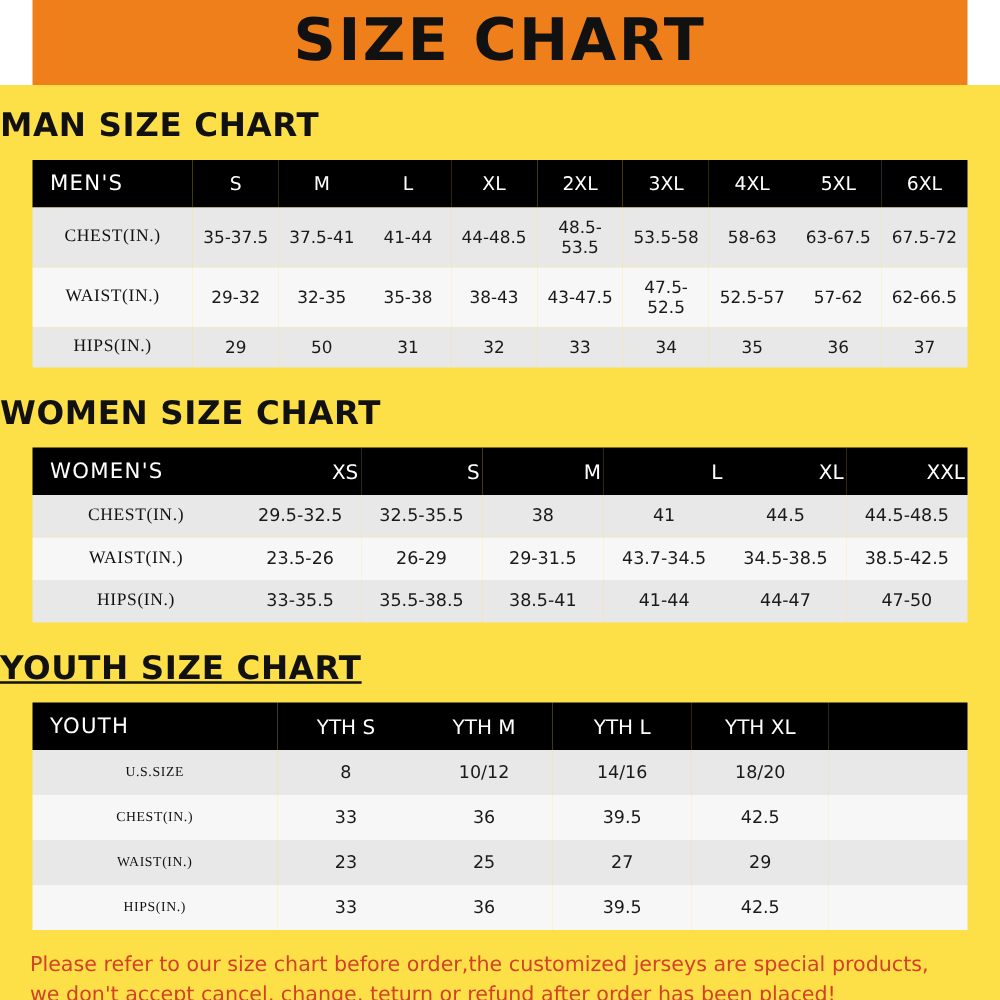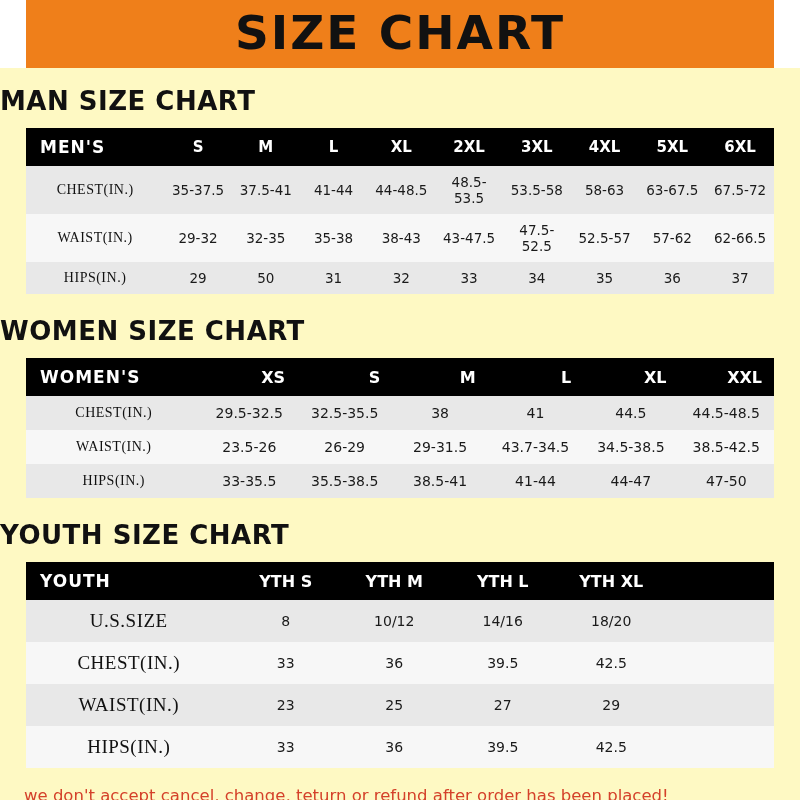--- a/index.html
+++ b/index.html
@@ -10,21 +10,21 @@
     width: 800px;
     height: 800px;
     background: #ffffff;
     font-family: "DejaVu Sans", sans-serif;
     overflow: hidden;
   }
   .page {
     width: 800px;
     height: 800px;
     position: relative;
-    background: #fef9c3;
+    background: #fde047;
     box-sizing: border-box;
   }
   
   .banner {
     height: 68px;
     background: #ef7f1a;
     display: flex;
     align-items: center;
     justify-content: center;
     position: relative;
@@ -52,21 +52,21 @@
   .section-title {
     text-align: left;
     font-family: "DejaVu Sans", sans-serif;
     font-weight: bold;
     font-size: 26px;
     color: #111111;
     letter-spacing: 0.5px;
   }
   .t-man { margin-top: 18px; }
   .t-women { margin-top: 22px; }
-  .t-youth { margin-top: 22px; }
+  .t-youth { margin-top: 22px; text-decoration: underline; }
 
   
   .table-wrap {
     padding: 0 26px;
     margin-top: 12px;
   }
   table.size {
     width: 100%;
     border-collapse: collapse;
     table-layout: fixed;
@@ -74,22 +74,22 @@
   table.size th, table.size td {
     text-align: center;
     font-family: "DejaVu Sans", sans-serif;
   }
   
   table.size thead tr {
     background: #000000;
   }
   table.size thead th {
     color: #ffffff;
-    font-weight: bold;
-    padding: 9px 12px;
+    font-weight: normal;
+    padding: 9px 2px;
     font-size: 15px;
   }
   table.size thead th.rowlabel {
     text-align: left;
     padding-left: 14px;
     font-size: 17px;
     letter-spacing: 1px;
   }
   
   table.size tbody td {
@@ -104,21 +104,21 @@
     color: #111111;
     font-family: Liberation Serif, serif;
   }
   table.size tbody tr.odd { background: #e8e8e8; }
   table.size tbody tr.even { background: #f7f7f7; }
 
   
   table.youth thead th.rowlabel { font-size: 17px; }
   table.youth thead th { font-size: 16px; }
   table.youth tbody td { font-size: 14px; padding: 10px 2px; }
-  table.youth tbody td.rowlabel { font-size: 19px; }
+  table.youth tbody td.rowlabel { font-size: 11px; }
 
   table.women thead th { font-size: 16px; text-align: right; }
   table.women tbody td { font-size: 14px; padding: 9px 2px; }
 
   
   .note {
     margin-top: 16px;
     padding: 0 24px;
     color: #d4412a;
     font-family: "DejaVu Sans", sans-serif;
@@ -287,16 +287,17 @@
           <td>36</td>
           <td>39.5</td>
           <td>42.5</td>
           <td></td>
         </tr>
       </tbody>
     </table>
   </div>
 
   <div class="note">
+    <div>Please refer to our size chart before order,the customized jerseys are special products,</div>
     <div>we don't accept cancel, change, teturn or refund after order has been placed!</div>
   </div>
 
 </div>
 
 </body></html>

